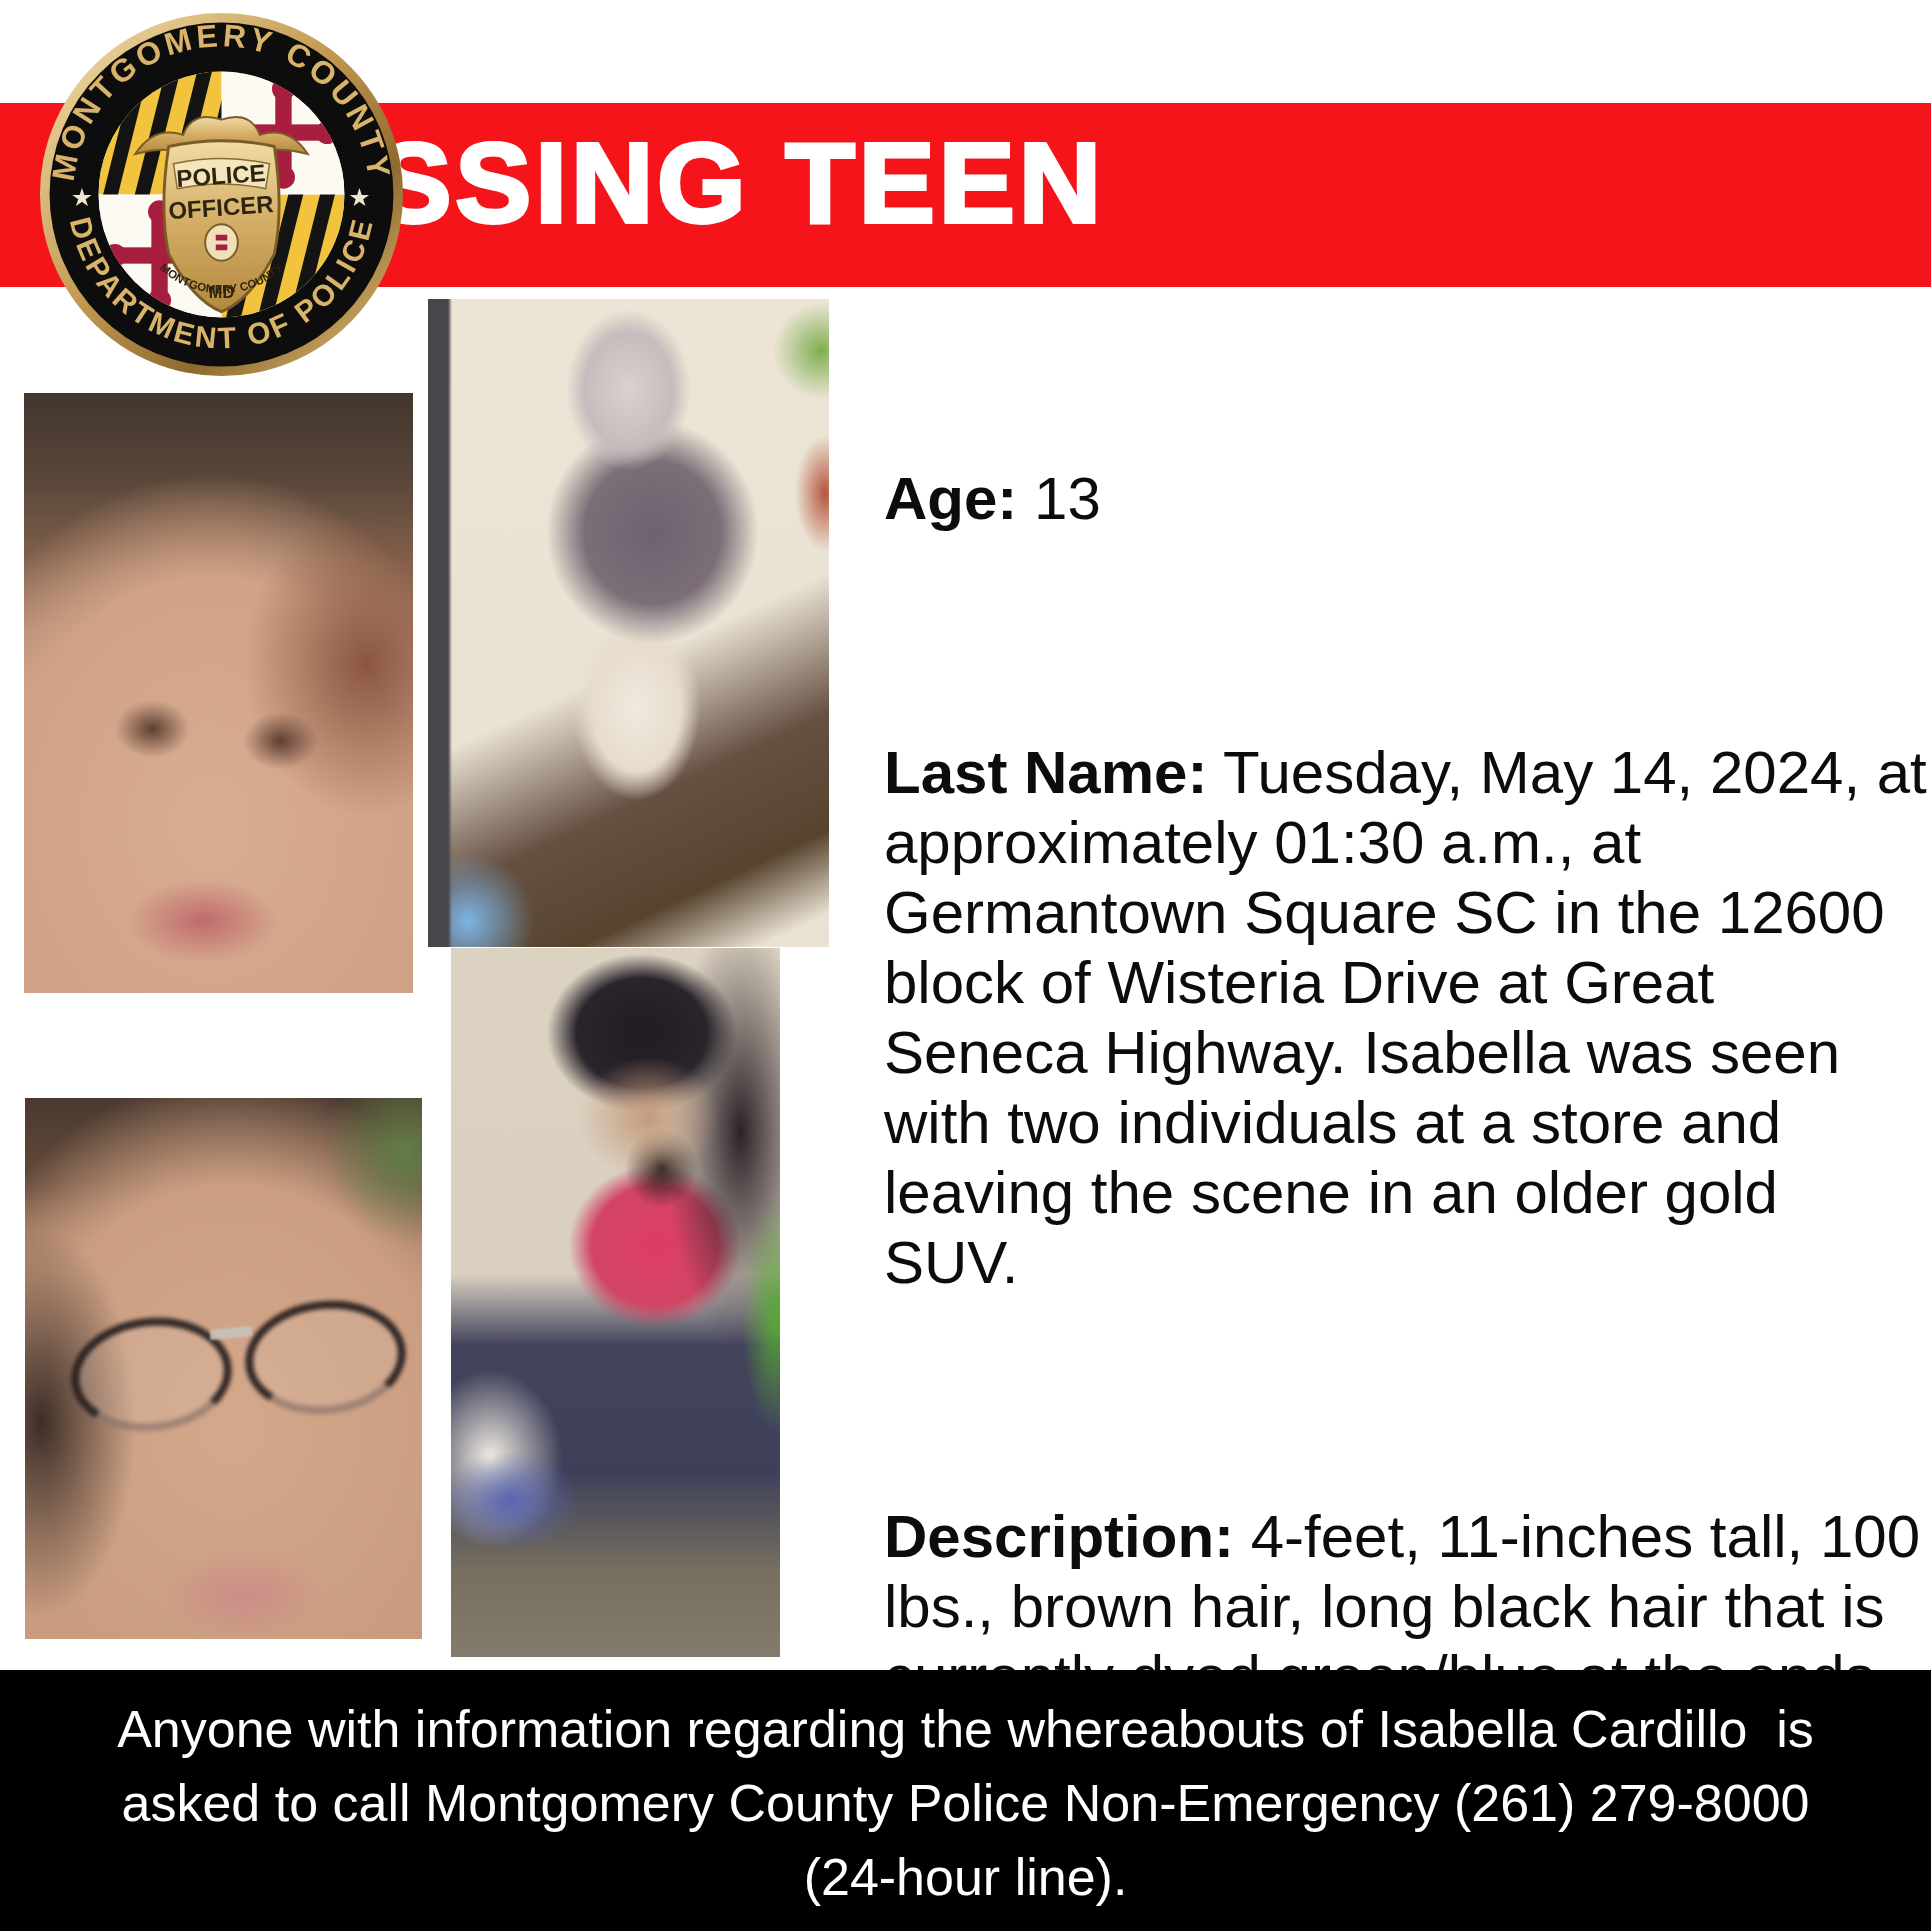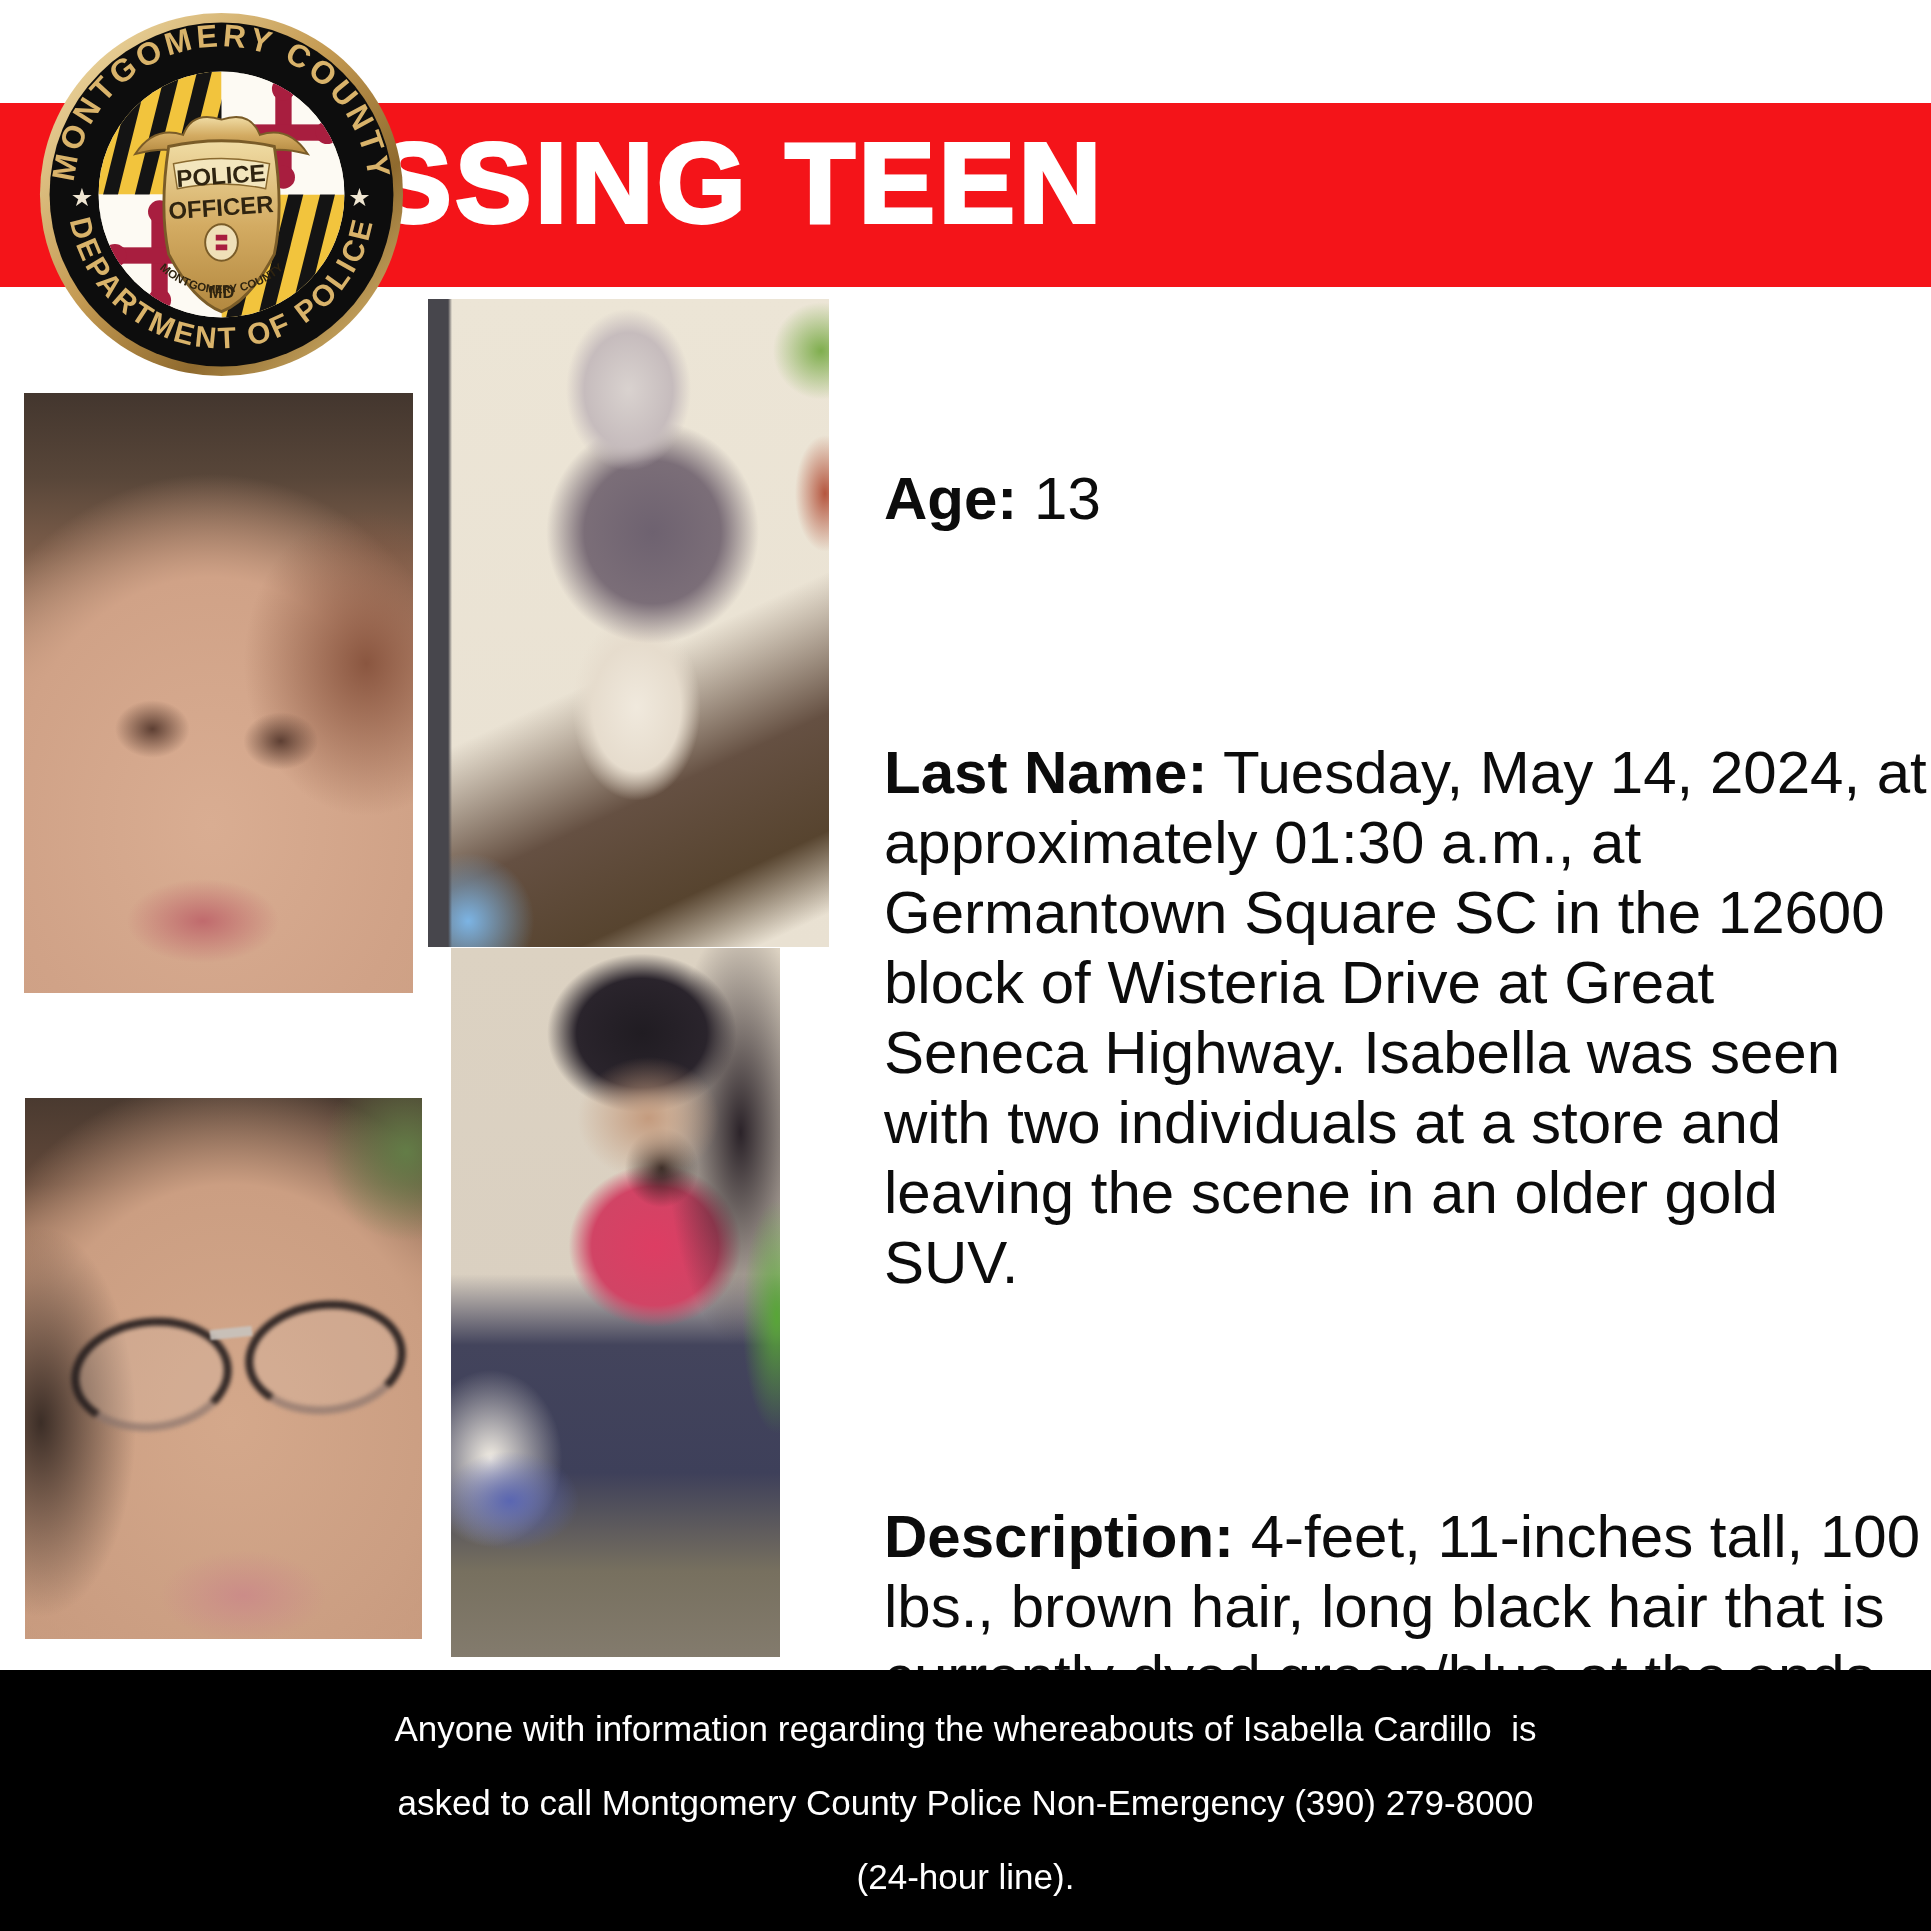--- a/index.html
+++ b/index.html
@@ -86,21 +86,21 @@
   }
   .info p{margin:0;}
   .info p + p{margin-top:64px;}
   .info b{font-weight:bold;}
   
   .footer{
     position:absolute;left:0;top:1670px;width:1931px;height:261px;
     background:#000000;color:#ffffff;text-align:center;
   }
   .footer .line{
-    font-size:35px;line-height:74px;white-space:pre-wrap;
+    font-size:52px;line-height:74px;white-space:pre-wrap;
   }
   .footer-inner{padding-top:22px;}
 </style>
 </head>
 <body>
 
 <div class="banner"></div>
 <div class="banner-title">MISSING TEEN</div>
 
 <div class="seal">
@@ -203,17 +203,17 @@
 <div class="info">
   <p><b>Age:</b><span> 13</span></p>
   <p><b>Last Name:</b><span> Tuesday, May 14, 2024, at approximately 01:30 a.m., at Germantown Square SC in the 12600 block of Wisteria Drive at Great Seneca Highway. Isabella was seen with two individuals at a store and leaving the scene in an older gold SUV.</span></p>
   <p><b>Description:</b><span> 4-feet, 11-inches tall, 100 lbs., brown hair, long black hair that is currently dyed green/blue at the ends</span></p>
   
 </div>
 
 <div class="footer">
   <div class="footer-inner">
     <div class="line">Anyone with information regarding the whereabouts of Isabella Cardillo  is</div>
-    <div class="line">asked to call Montgomery County Police Non-Emergency (390) 279-8000</div>
+    <div class="line">asked to call Montgomery County Police Non-Emergency (261) 279-8000</div>
     <div class="line">(24-hour line).</div>
   </div>
 </div>
 
 
 </body></html>

